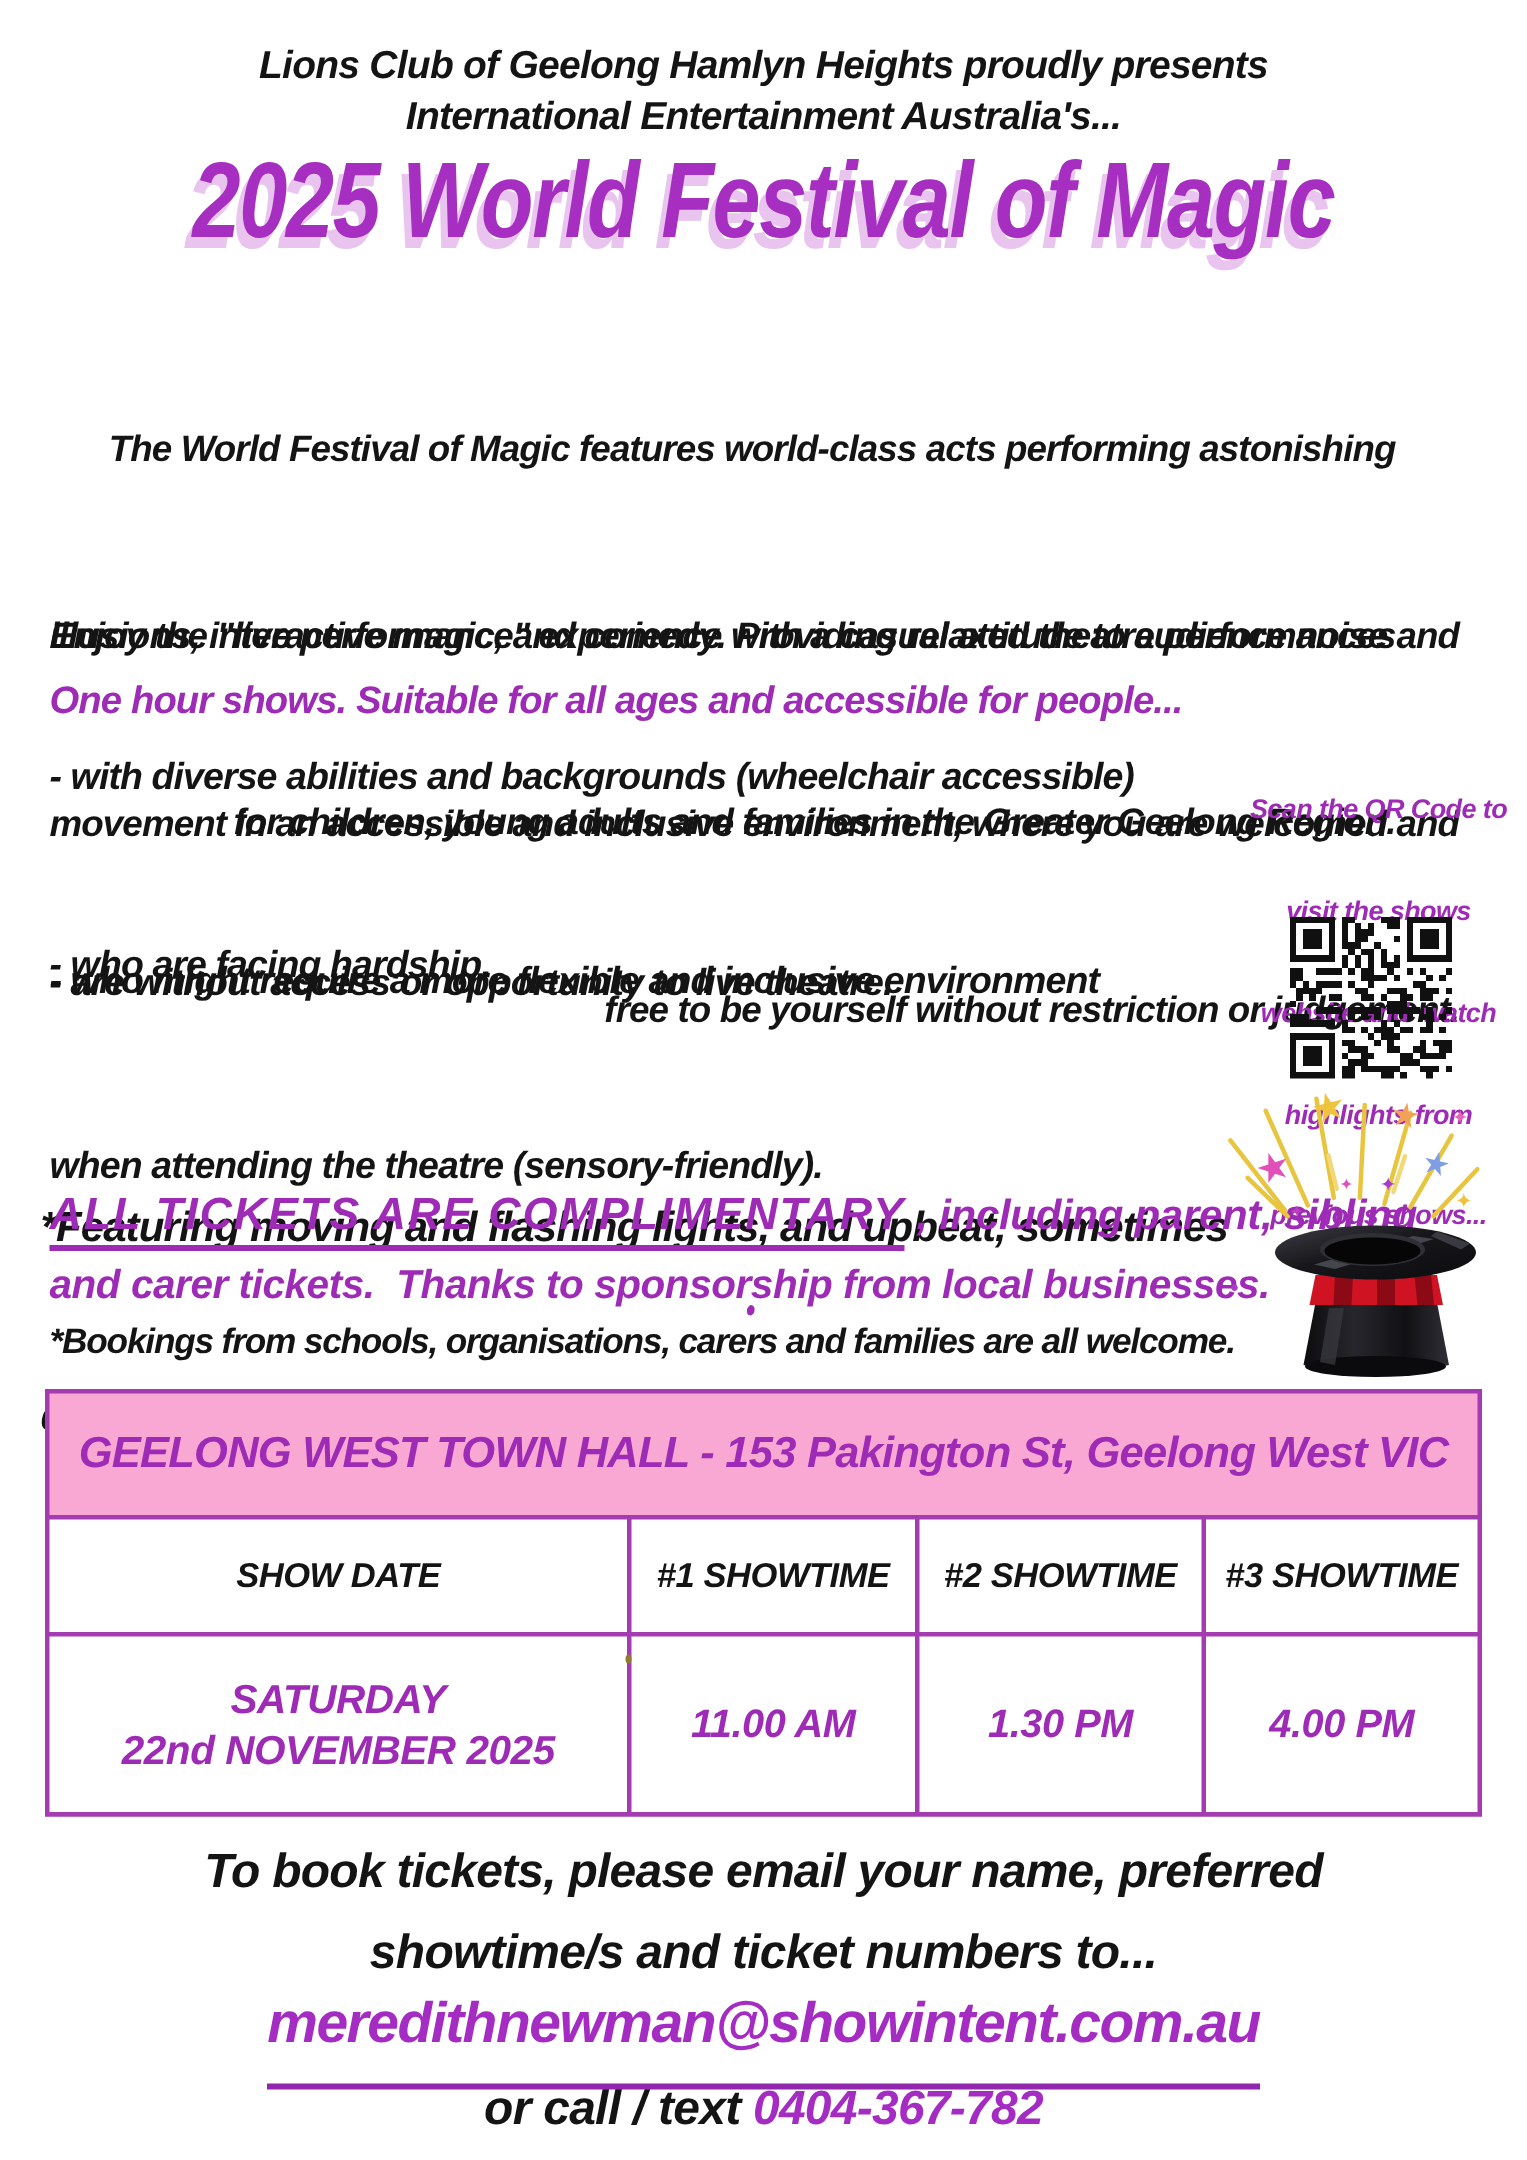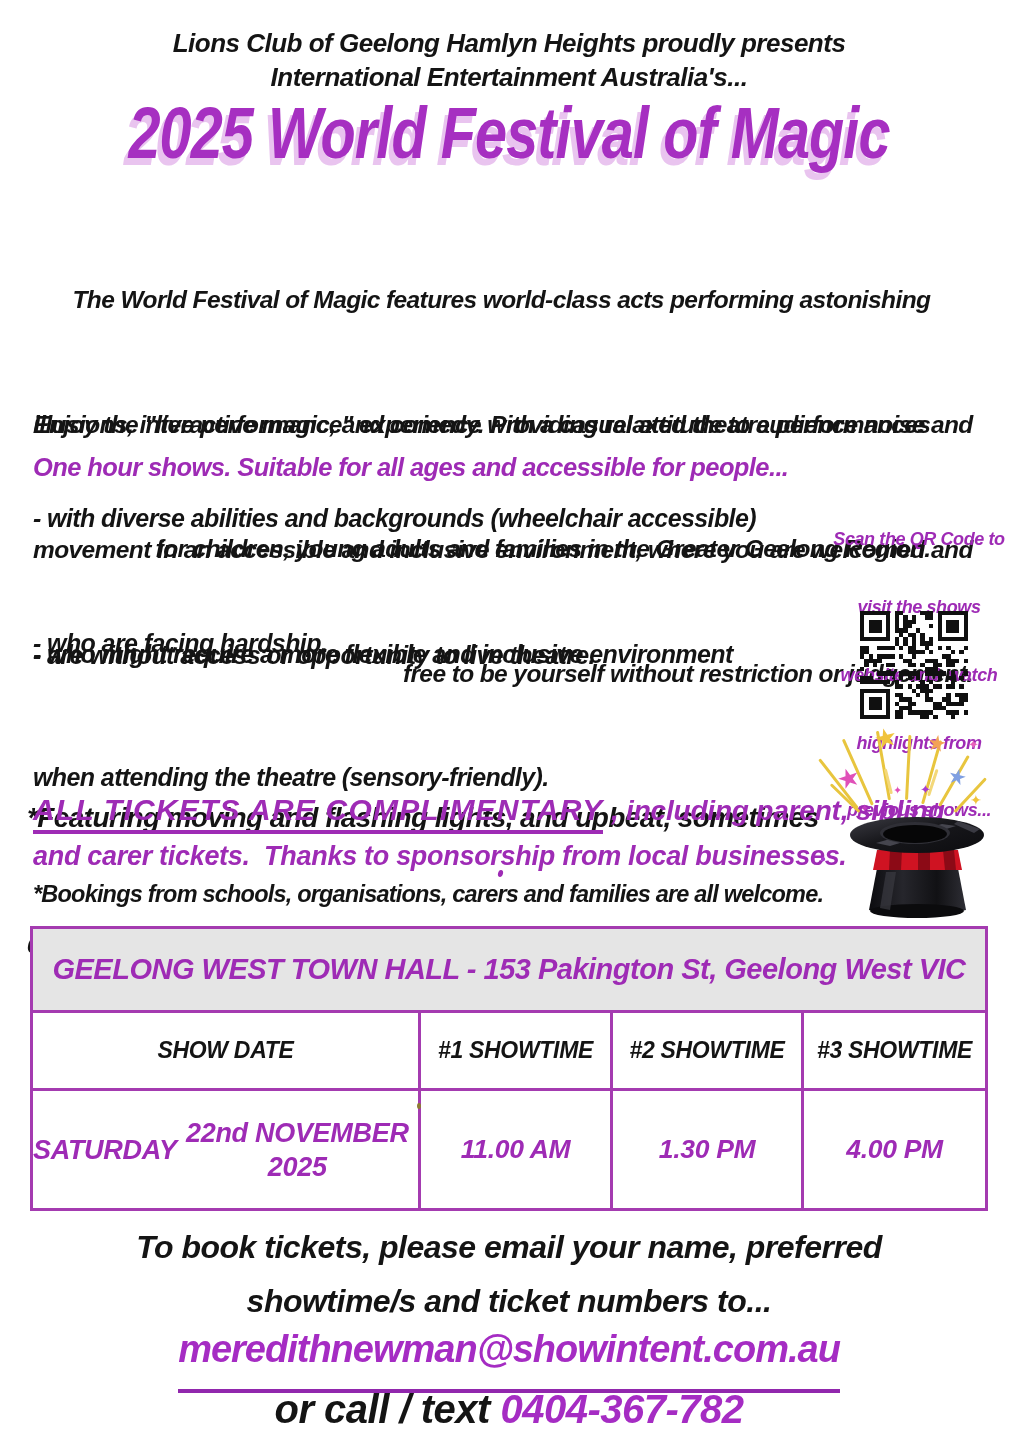--- a/index.html
+++ b/index.html
@@ -43,32 +43,32 @@
   .hat{position:absolute;left:846px;top:812px;width:144px;height:108px;}
 
   
   .vtable{
     position:absolute;left:30px;top:926px;width:958px;height:285px;
     box-sizing:border-box;border:3px solid #a43bb0;background:#a43bb0;
     display:grid;grid-template-columns:385px 189px 188px 181px;
     grid-template-rows:81px 75px 1fr;gap:3px;
   }
   .vcell{background:#ffffff;display:flex;align-items:center;justify-content:center;text-align:center;}
-  .venue-row{grid-column:1 / -1;background:#e5e5e5;color:#9e2bb5;font-size:29px;letter-spacing:-0.5px;}
+  .venue-row{grid-column:1 / -1;background:#f9a8d4;color:#9e2bb5;font-size:29px;letter-spacing:-0.5px;}
   .colhdr{font-size:23px;color:#141414;letter-spacing:-0.3px;}
-  .datecell{flex-direction:row;color:#9e2bb5;font-size:27px;line-height:34px;letter-spacing:-0.3px;}
+  .datecell{flex-direction:column;color:#9e2bb5;font-size:27px;line-height:34px;letter-spacing:-0.3px;}
   .timecell{color:#9e2bb5;font-size:26.5px;letter-spacing:-0.3px;}
 
   
   .foot{font-size:32px;letter-spacing:-0.5px;}
   .email{
     color:#a52cc3;font-size:38px;letter-spacing:-1px;
     border-bottom:4px solid #9127ad;padding-bottom:18px;display:inline-block;
   }
-  .call{font-size:40px;letter-spacing:-0.5px;}
+  .call{font-size:32px;letter-spacing:-0.5px;}
   .phone{color:#a52cc3;}
 
   .stray1{position:absolute;left:417px;top:1103px;width:4px;height:6px;background:#8f7b33;border-radius:50%;}
   .stray2{position:absolute;left:498px;top:870px;width:5px;height:7px;background:#9e2bb5;border-radius:50%;transform:rotate(14deg);}
 </style>
 </head>
 <body>
 
 <div class="page">
 

